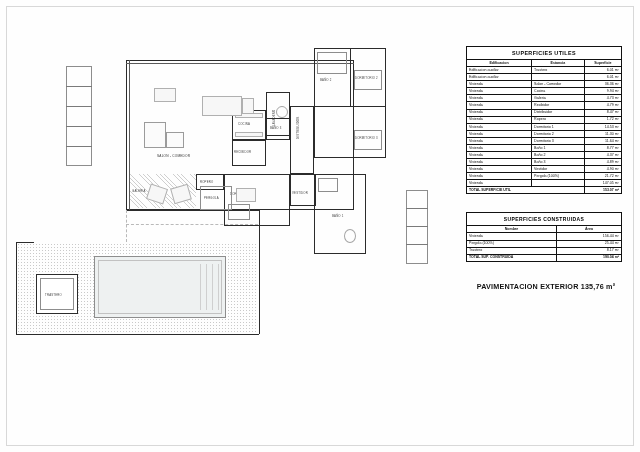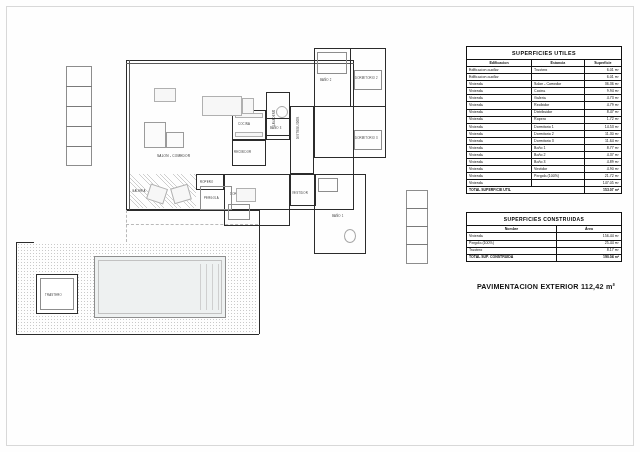--- a/index.html
+++ b/index.html
@@ -304,15 +304,15 @@
               <td class="r">8.17 m²</td>
             </tr>
           <tr class="total">
             <td>TOTAL SUP. CONSTRUIDA</td>
             <td class="r">190.04 m²</td>
           </tr>
         </tbody>
       </table>
     </div>
 
-    <div class="pav">PAVIMENTACION EXTERIOR 112,42 m²</div>
+    <div class="pav">PAVIMENTACION EXTERIOR 135,76 m²</div>
   </div>
 </div>
 
 </body></html>

